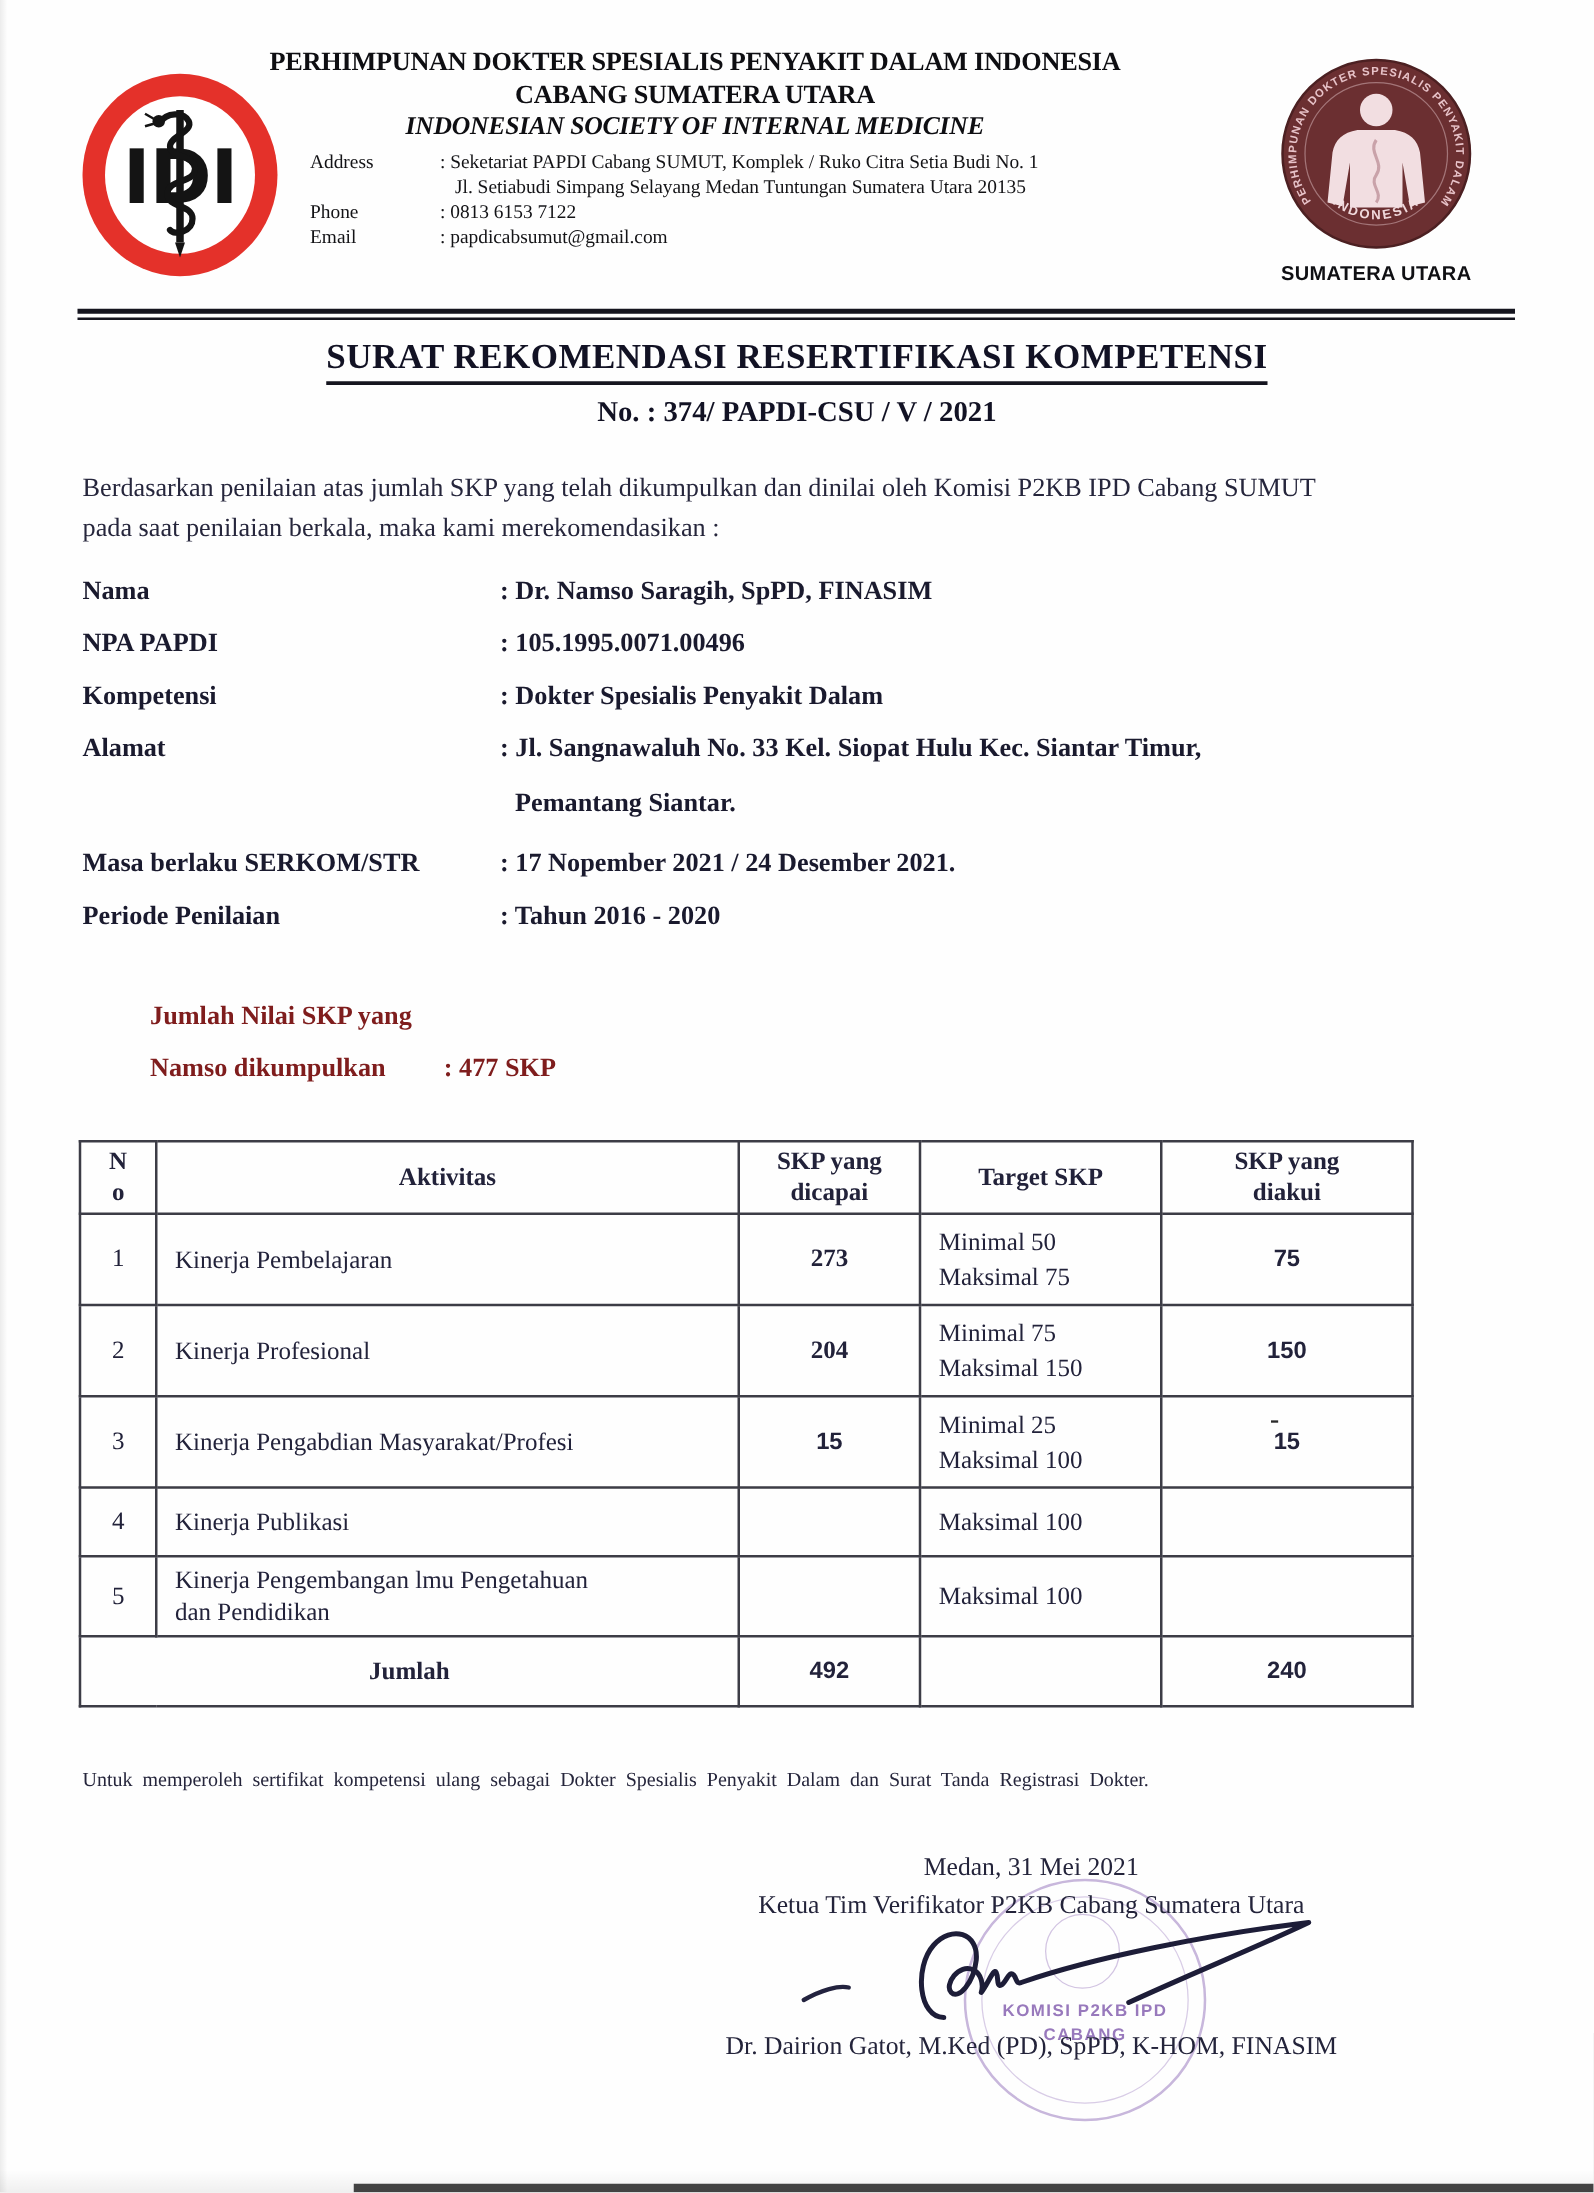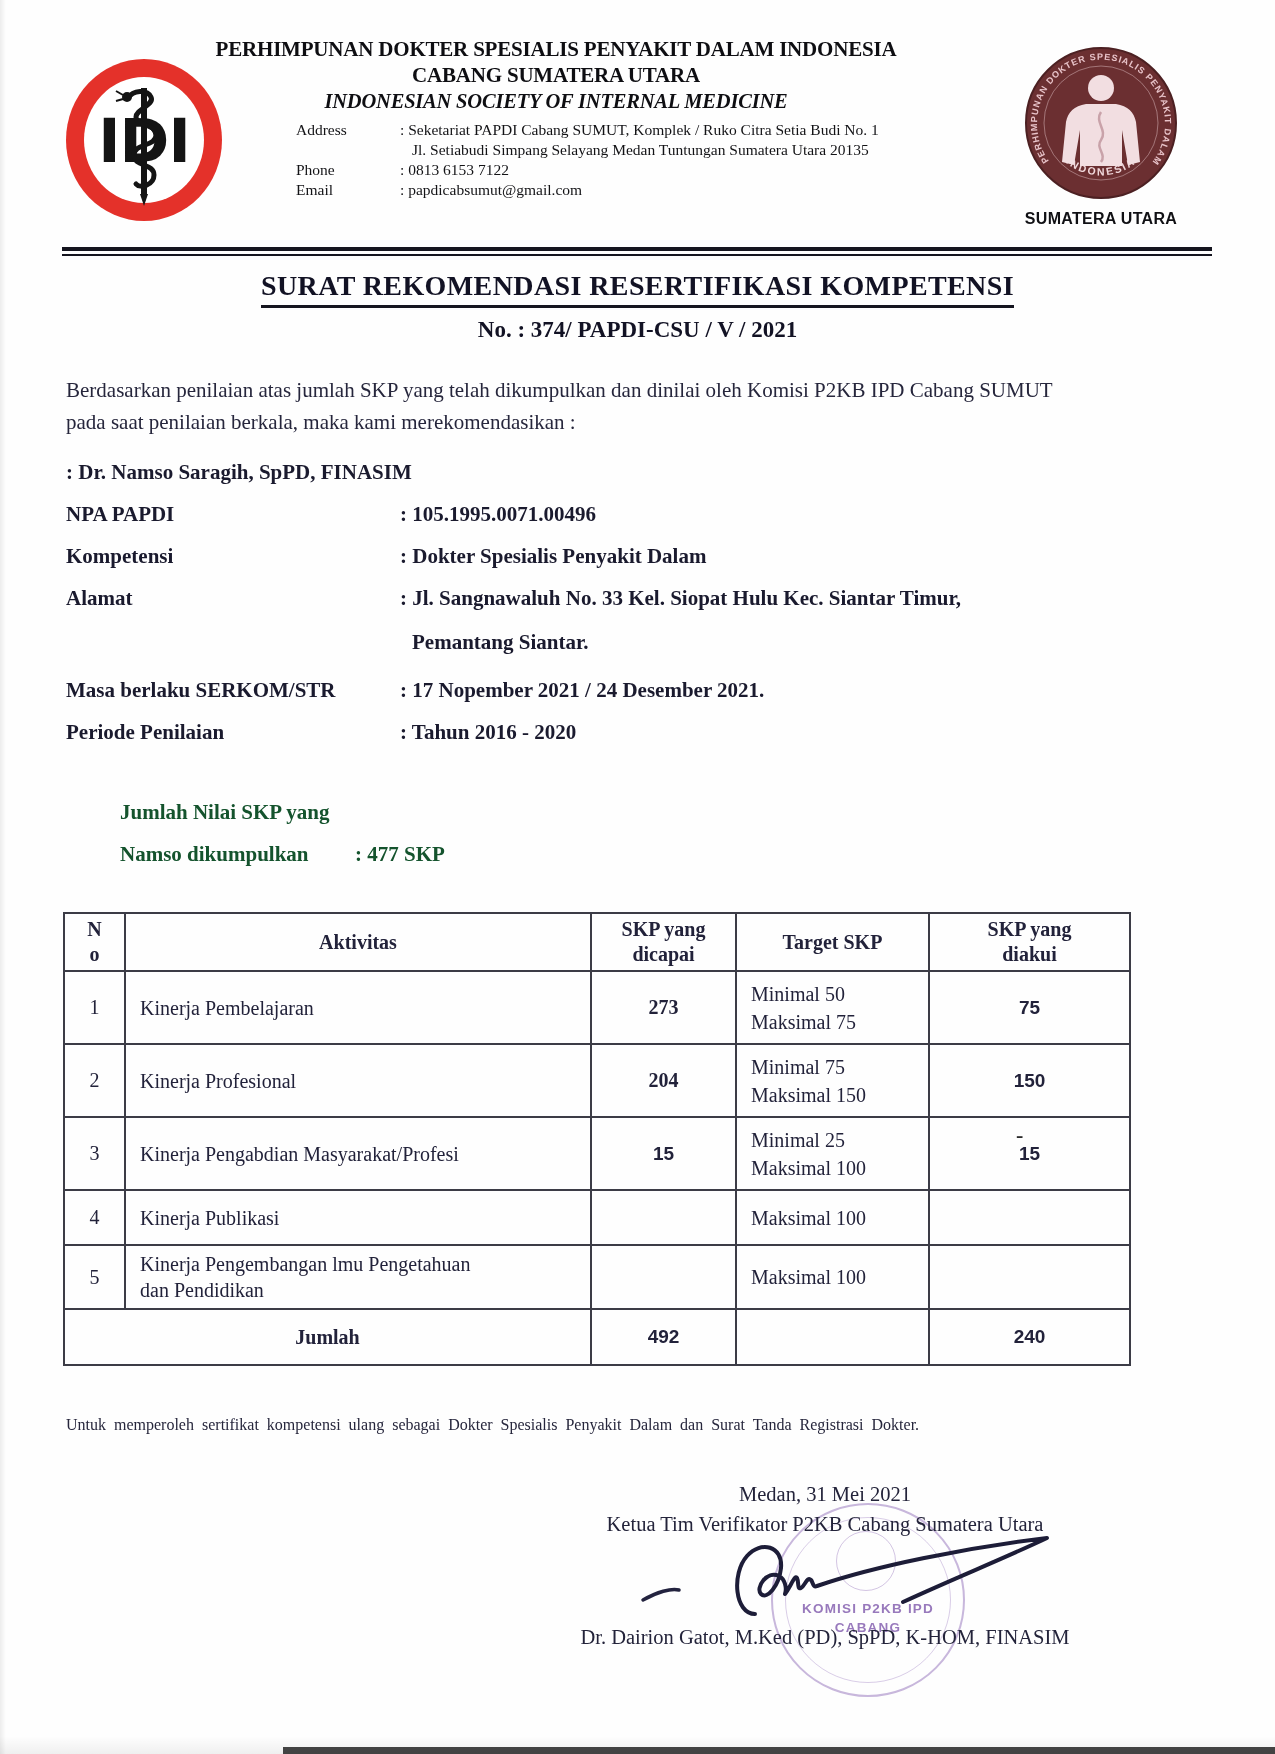--- a/index.html
+++ b/index.html
@@ -15,21 +15,21 @@
   .letterhead{position:absolute;top:0;left:0;right:0;height:244px;color:#0e0e12;}
   .idi-logo{position:absolute;left:63px;top:56px;width:162px;height:168px;}
   .papdi-logo{position:absolute;left:1022px;top:46px;width:158px;text-align:center;}
   .papdi-caption{margin-top:6px;font-family:"Liberation Sans",sans-serif;font-weight:bold;
         font-size:16px;color:#101014;letter-spacing:.3px;}
   .head-center{position:absolute;left:186px;top:36px;width:740px;text-align:center;
         font-family:Liberation Serif, serif;}
   .org-line{font-weight:bold;font-size:21px;line-height:26px;letter-spacing:-.2px;}
   .org-line.en{font-style:italic;font-size:20.5px;}
   .contact{margin-top:6px;text-align:left;font-size:15.5px;line-height:20px;color:#131316;}
-  .contact-row{display:flex;padding-left:48px;}
+  .contact-row{display:flex;}
   .contact-label{margin-left:62px;width:64px;flex:none;}
   .contact-value{flex:1;margin-left:40px;}
   .contact-row.cont .contact-value{padding-left:12px;}
 
   .double-rule{position:absolute;left:62px;right:63px;top:247px;height:4px;background:#15151f;}
   .double-rule::after{content:"";position:absolute;left:0;right:0;top:7px;height:2px;background:#15151f;}
 
   
   .title-block{position:absolute;top:270px;left:0;width:100%;text-align:center;color:#121224;}
   .title-main{display:inline-block;font-size:28px;font-weight:bold;letter-spacing:.4px;
@@ -41,21 +41,21 @@
 
   
   .fields{position:absolute;top:458px;left:66px;width:1140px;font-size:21px;font-weight:bold;color:#1a1a2e;}
   .field-row{display:flex;line-height:28px;margin-bottom:14px;}
   .field-label{width:334px;flex:none;}
   .field-value{flex:1;}
   .field-value .v2{padding-left:12px;margin-top:16px;}
   .field-row.tall{margin-bottom:20px;}
 
   
-  .skp-summary{position:absolute;top:800px;left:120px;font-size:21px;font-weight:bold;color:#14532d;}
+  .skp-summary{position:absolute;top:800px;left:120px;font-size:21px;font-weight:bold;color:#7f1d1d;}
   .skp-line2{display:flex;margin-top:17px;}
   .skp-line2 .lbl{width:235px;flex:none;}
 
   
   .rec-table{position:absolute;top:912px;left:63px;border-collapse:collapse;
         font-size:20px;color:#22223a;}
   .rec-table td,.rec-table th{border:2px solid #3c3c46;padding:2px 6px;vertical-align:middle;}
   .rec-table th{font-weight:bold;text-align:center;white-space:pre-line;line-height:25px;}
   .c-no{width:47px;text-align:center;}
   .c-akt{width:444px;text-align:left;padding-left:14px !important;white-space:pre-line;line-height:26px;}
@@ -168,20 +168,21 @@
 
   <div class="title-block">
     <span class="title-main">SURAT REKOMENDASI RESERTIFIKASI KOMPETENSI</span>
     <div class="title-no">No. :  374/ PAPDI-CSU / V / 2021</div>
   </div>
 
   <div class="intro">Berdasarkan penilaian atas jumlah SKP yang telah dikumpulkan dan dinilai oleh Komisi P2KB IPD Cabang SUMUT pada saat penilaian berkala, maka kami merekomendasikan :</div>
 
   <div class="fields">
     <div class="field-row">
+      <span class="field-label">Nama</span>
       <span class="field-value">: Dr. Namso Saragih, SpPD, FINASIM</span>
     </div>
     <div class="field-row">
       <span class="field-label">NPA PAPDI</span>
       <span class="field-value">: 105.1995.0071.00496</span>
     </div>
     <div class="field-row">
       <span class="field-label">Kompetensi</span>
       <span class="field-value">: Dokter Spesialis Penyakit Dalam</span>
     </div>

